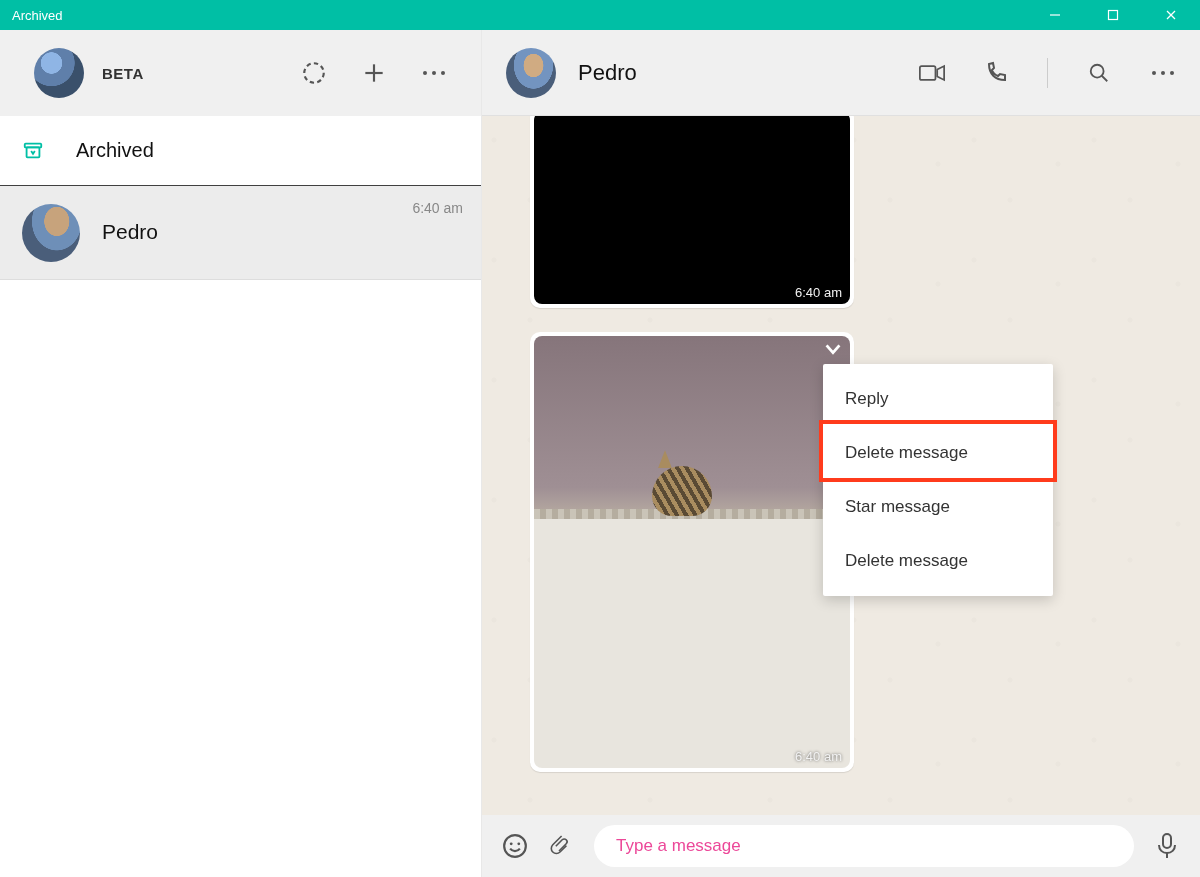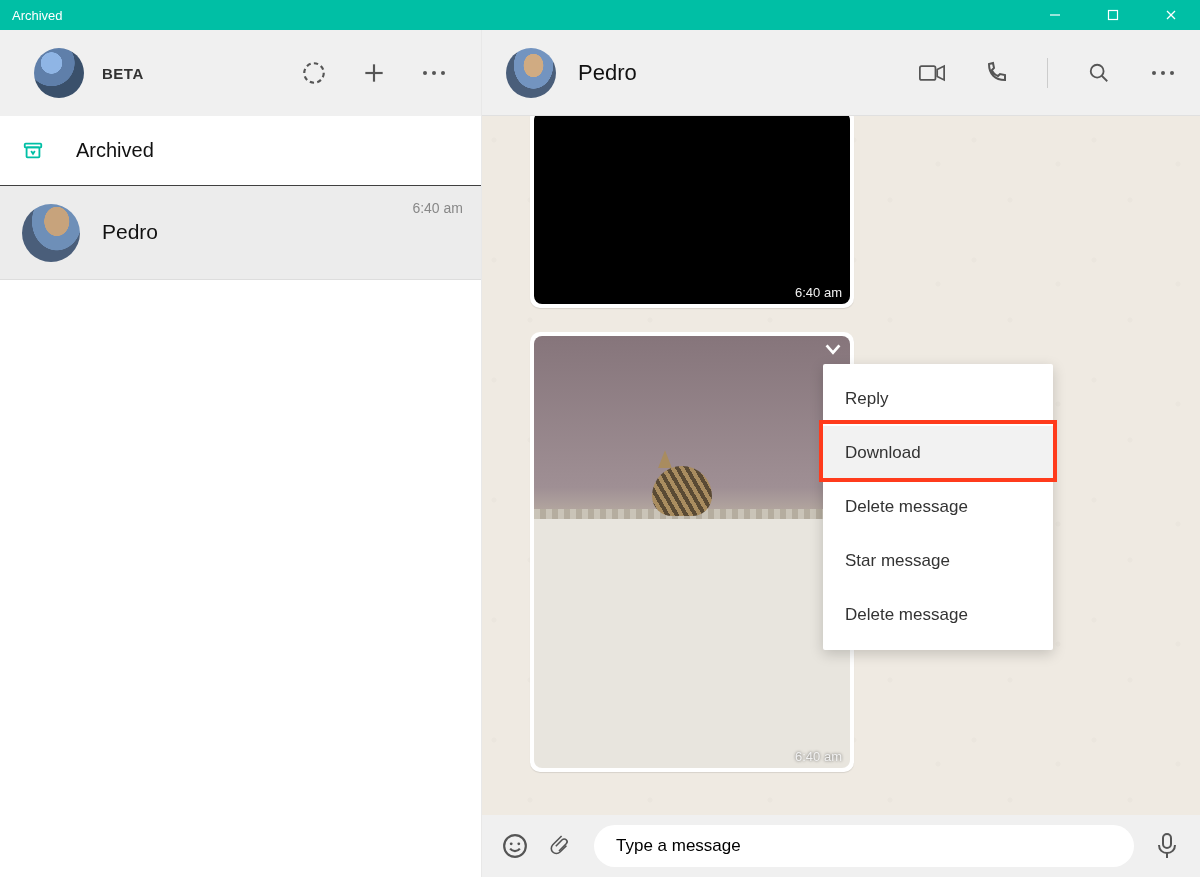--- a/index.html
+++ b/index.html
@@ -168,21 +168,21 @@
   }
 
   
   .composer {
     height: 62px; background: #f0f0f0; display: flex; align-items: center;
     padding: 0 20px; gap: 20px;
   }
   .compose-input {
     flex: 1; height: 42px; background: #fff; border-radius: 24px;
     display: flex; align-items: center; padding: 0 22px;
-    color: #000000; font-size: 17px;
+    color: #ec4899; font-size: 17px;
   }
 
   svg { display: block; }
 </style>
 </head>
 <body>
 
 <div class="titlebar">
   <span>Archived</span>
   <div class="win-controls">
@@ -301,21 +301,20 @@
         <div class="chevron">
           <svg width="22" height="22" viewBox="0 0 24 24">
               <polyline points="5,8 12,16 19,8" fill="none" stroke="#fff" stroke-width="3"></polyline>
             </svg>
         </div>
         <div class="time-tag">6:40 am</div>
       </div>
 
       <div class="ctx">
         <div class="ctx-item">Reply</div>
-        <div class="ctx-item selected">Download</div>
         <div class="ctx-item">Delete message</div>
         <div class="ctx-item">Star message</div>
         <div class="ctx-item">Delete message</div>
         <div class="ctx-highlight"></div>
       </div>
     </div>
 
     <div class="composer">
       <div class="icon-btn">
         <svg width="26" height="26" viewBox="0 0 24 24">

